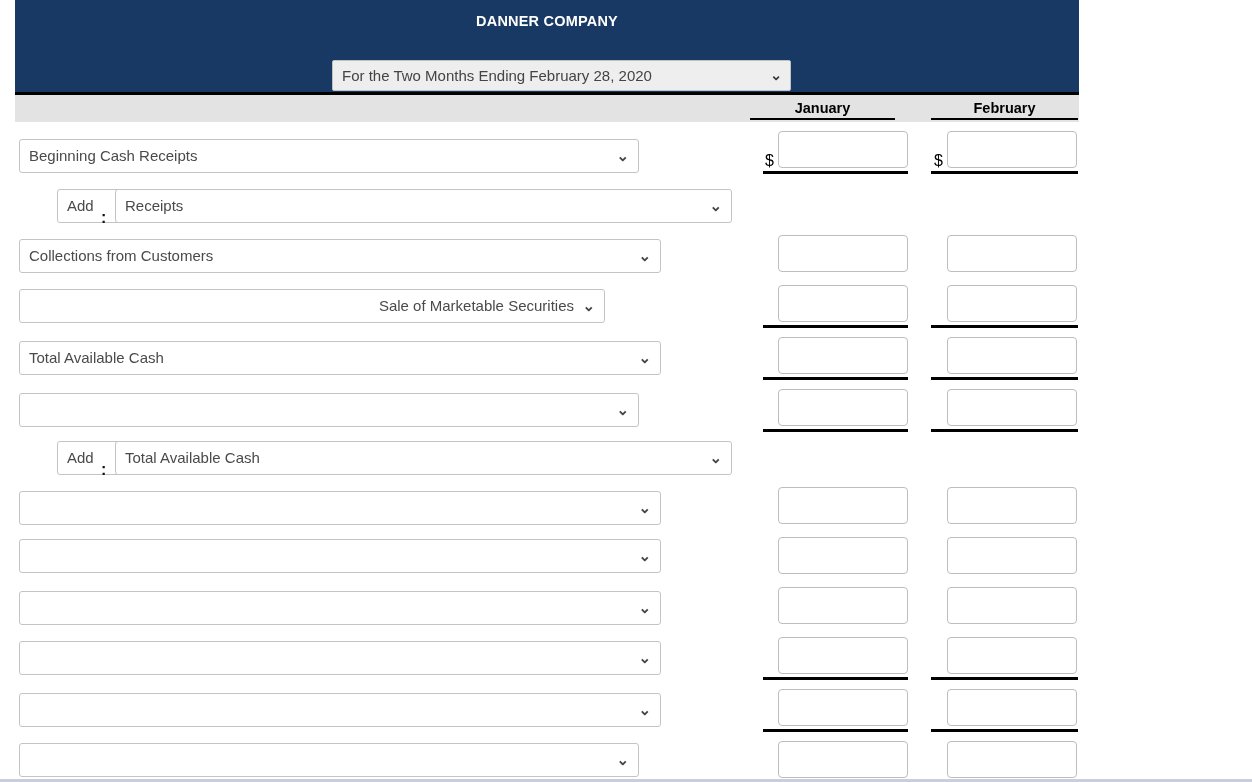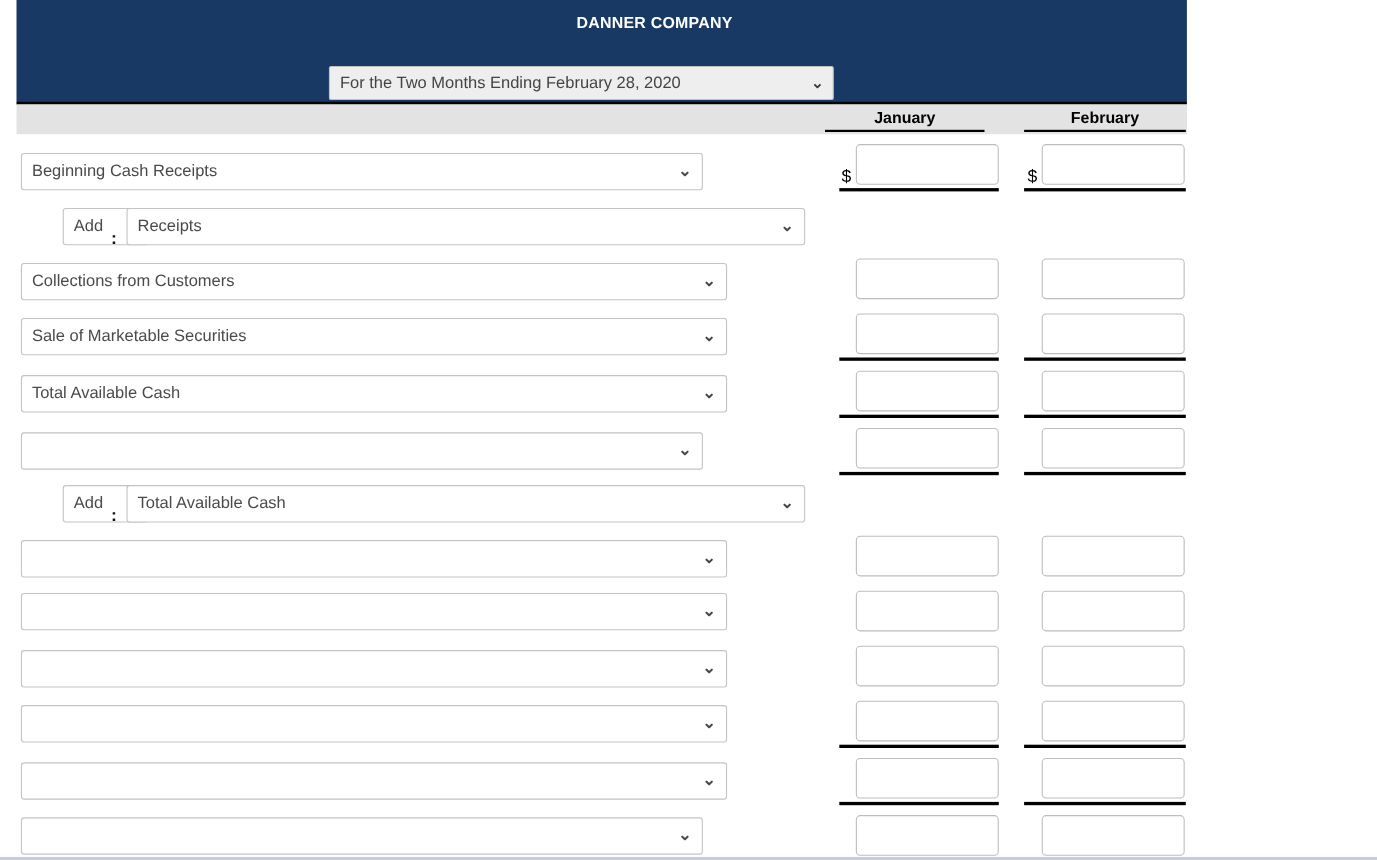--- a/index.html
+++ b/index.html
@@ -37,38 +37,37 @@
   .title-line1, .title-line2 {
     position: absolute;
     left: 0;
     width: 1064px;
     text-align: center;
     color: #ffffff;
     font-weight: bold;
     font-size: 14.5px;
     letter-spacing: .2px;
     line-height: 1;
-    padding-left: 48px;
   }
   .title-line1 { top: 14px; }
   .title-line2 { top: 36px; }
 
   .title-band-rule {
     position: absolute;
     left: 15px;
     top: 92px;
     width: 1064px;
     height: 3px;
     background: #000000;
   }
 
   
   .period-select {
     position: absolute;
-    left: 299px;
+    left: 332px;
     top: 60px;
     width: 459px;
     height: 31px;
     box-sizing: border-box;
     background: #eeeeee;
     border: 1px solid #c0c0c0;
     border-radius: 2px;
     color: #444444;
     font-size: 15px;
     font-family: "Liberation Sans", sans-serif;
@@ -229,21 +228,21 @@
       <div class="rule" style="left: 763px; width: 145px; top: 171px;"></div>
       <span class="dollar" style="left: 934px; top: 153px;">$</span>
       <div class="money" style="left: 947px; top: 131px;"></div>
       <div class="rule" style="left: 931px; width: 147px; top: 171px;"></div>
       <div class="addsel" style="left: 19px; top: 189px; width: 78px;"><span>Add</span><span class="caret">⌄</span></div>
       <span class="colon" style="left: 101px; top: 210px;">:</span>
       <div class="sel" style="left: 115px; top: 189px; width: 617px;"><span>Receipts</span><span class="caret">⌄</span></div>
       <div class="sel" style="left: 19px; top: 239px; width: 642px;"><span>Collections from Customers</span><span class="caret">⌄</span></div>
       <div class="money" style="left: 778px; top: 235px;"></div>
       <div class="money" style="left: 947px; top: 235px;"></div>
-      <div class="sel" style="left: 19px; top: 289px; width: 642px;"><span>Sale of Marketable Securities</span><span class="caret">⌄</span></div>
+      <div class="sel" style="left: 19px; top: 289px; width: 586px; text-align: right;"><span>Sale of Marketable Securities</span><span class="caret">⌄</span></div>
       <div class="money" style="left: 778px; top: 285px;"></div>
       <div class="rule" style="left: 763px; width: 145px; top: 325px;"></div>
       <div class="money" style="left: 947px; top: 285px;"></div>
       <div class="rule" style="left: 931px; width: 147px; top: 325px;"></div>
       <div class="sel" style="left: 19px; top: 341px; width: 642px;"><span>Total Available Cash</span><span class="caret">⌄</span></div>
       <div class="money" style="left: 778px; top: 337px;"></div>
       <div class="rule" style="left: 763px; width: 145px; top: 377px;"></div>
       <div class="money" style="left: 947px; top: 337px;"></div>
       <div class="rule" style="left: 931px; width: 147px; top: 377px;"></div>
       <div class="sel" style="left: 19px; top: 393px; width: 620px;"><span></span><span class="caret">⌄</span></div>

